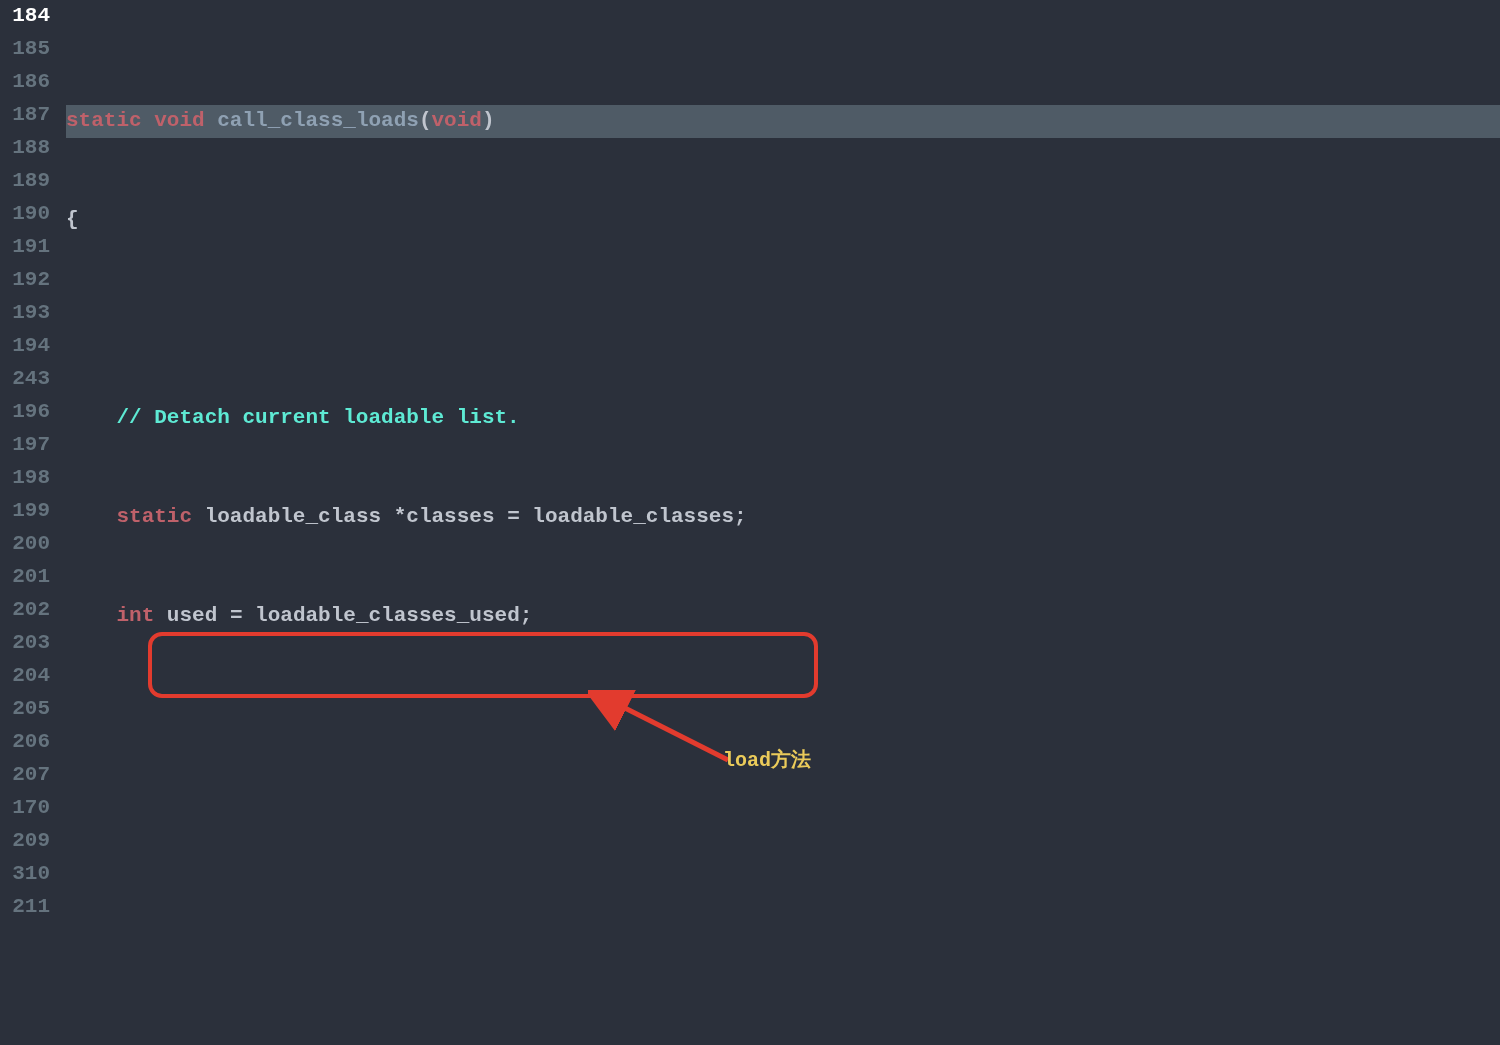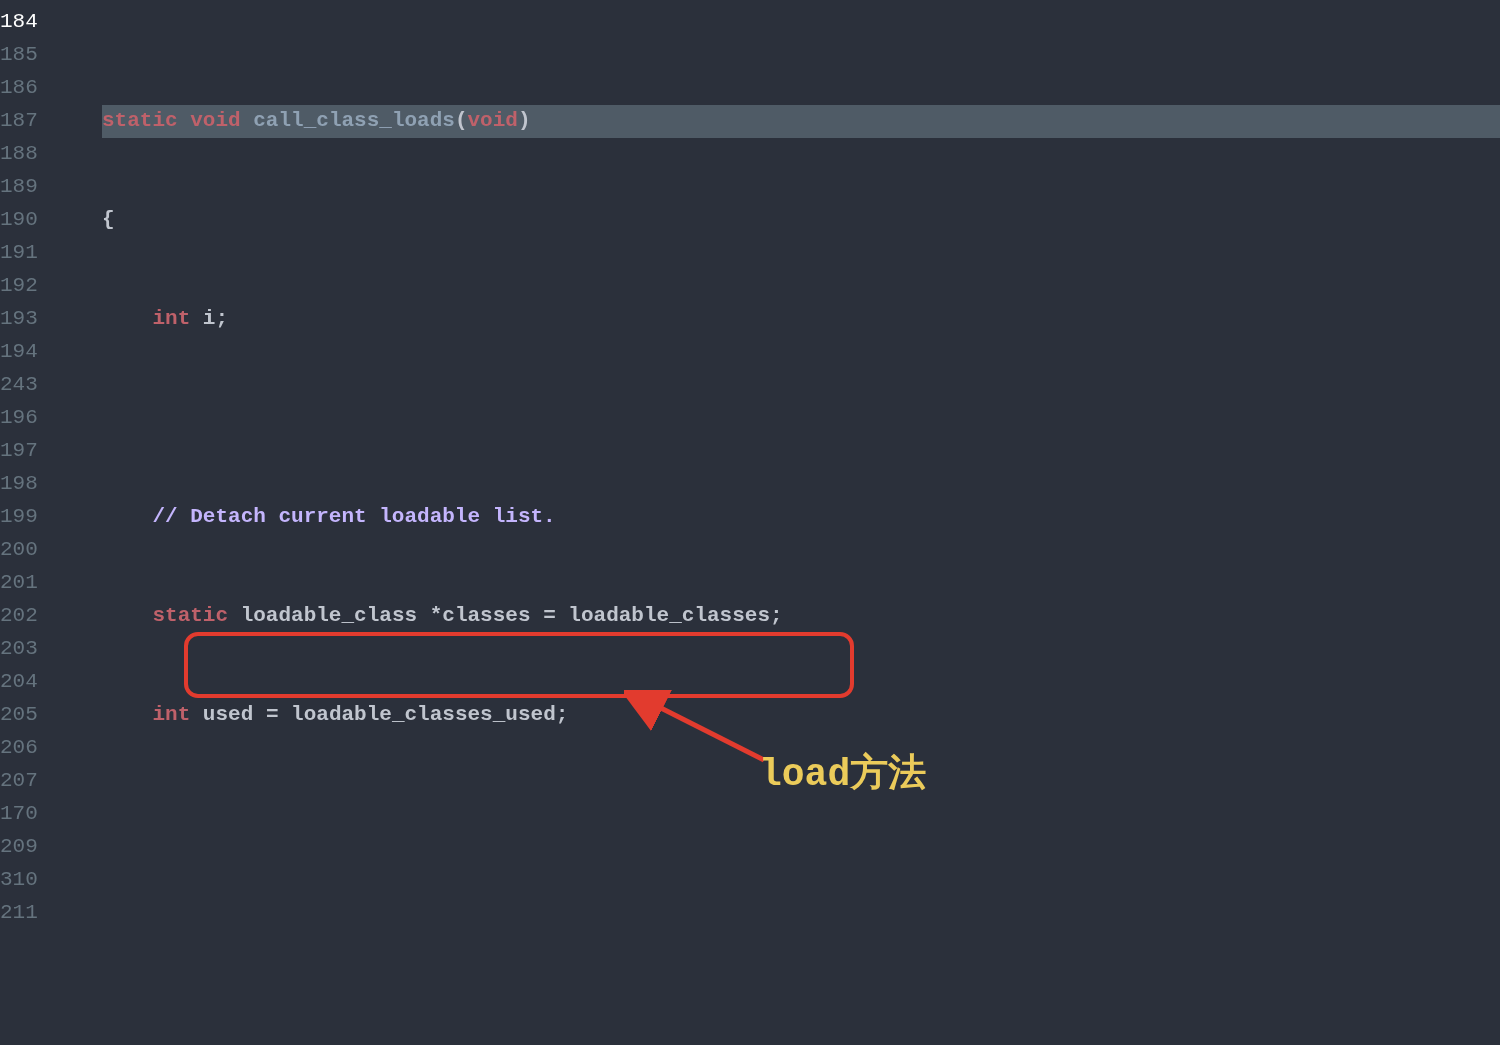--- a/index.html
+++ b/index.html
@@ -19,69 +19,67 @@
   .editor {
     display: flex;
     width: 1500px;
     height: 1045px;
     position: relative;
   }
   .gutter {
     background: #2b303b;
     width: 58px;
     flex-shrink: 0;
-    text-align: left;
+    text-align: right;
     padding-right: 8px;
     color: #65737e;
-    font-weight: 400;
+    font-weight: 700;
     user-select: none;
-    padding-top: 6px;
   }
   .gutter .ln {
     height: 33px;
   }
   .gutter .ln.active {
     color: #ffffff;
   }
   .code {
     flex: 1;
     padding-left: 8px;
     padding-top: 6px;
     white-space: pre;
     position: relative;
-    margin-left: 36px;
   }
   .code-line {
     height: 33px;
   }
   .code-line.hl {
     background: #4f5b66;
   }
 
   
   .kw   { color: #bf616a; }   
   .func { color: #8fa1b3; }   
   .ident{ color: #c0c5ce; }
   .num  { color: #d08770; }
-  .comment { color: #c4b5fd; }
+  .comment { color: #5eead4; }
   .punct{ color: #c0c5ce; }
   .op   { color: #c0c5ce; }
   .nil  { color: #d08770; }
 
   
   .annotation-box {
     position: absolute;
     border: 4px solid #e23b2e;
     border-radius: 14px;
     pointer-events: none;
   }
   .annotation-label {
     position: absolute;
     color: #ebcb5a;
-    font-size: 38px;
+    font-size: 20px;
     font-weight: 600;
   }
   svg.arrow {
     position: absolute;
     pointer-events: none;
   }
 </style>
 </head>
 <body>
 
@@ -113,21 +111,20 @@
       <div class="ln">207</div>
       <div class="ln">170</div>
       <div class="ln">209</div>
       <div class="ln">310</div>
       <div class="ln">211</div>
     </div>
   <div class="code">
 
     <div class="code-line hl"><span class="kw">static</span> <span class="kw">void</span> <span class="func">call_class_loads</span><span class="punct">(</span><span class="kw">void</span><span class="punct">)</span></div>
     <div class="code-line"><span class="punct">{</span></div>
-    <div class="code-line">    <span class="kw">int</span> <span class="ident">i</span><span class="punct">;</span></div>
     <div class="code-line"></div>
     <div class="code-line">    <span class="comment">// Detach current loadable list.</span></div>
     <div class="code-line">    <span class="kw">static</span> <span class="ident">loadable_class</span> <span class="op">*</span><span class="ident">classes</span> <span class="op">=</span> <span class="ident">loadable_classes</span><span class="punct">;</span></div>
     <div class="code-line">    <span class="kw">int</span> <span class="ident">used</span> <span class="op">=</span> <span class="ident">loadable_classes_used</span><span class="punct">;</span></div>
     
     
     
     
     
     

